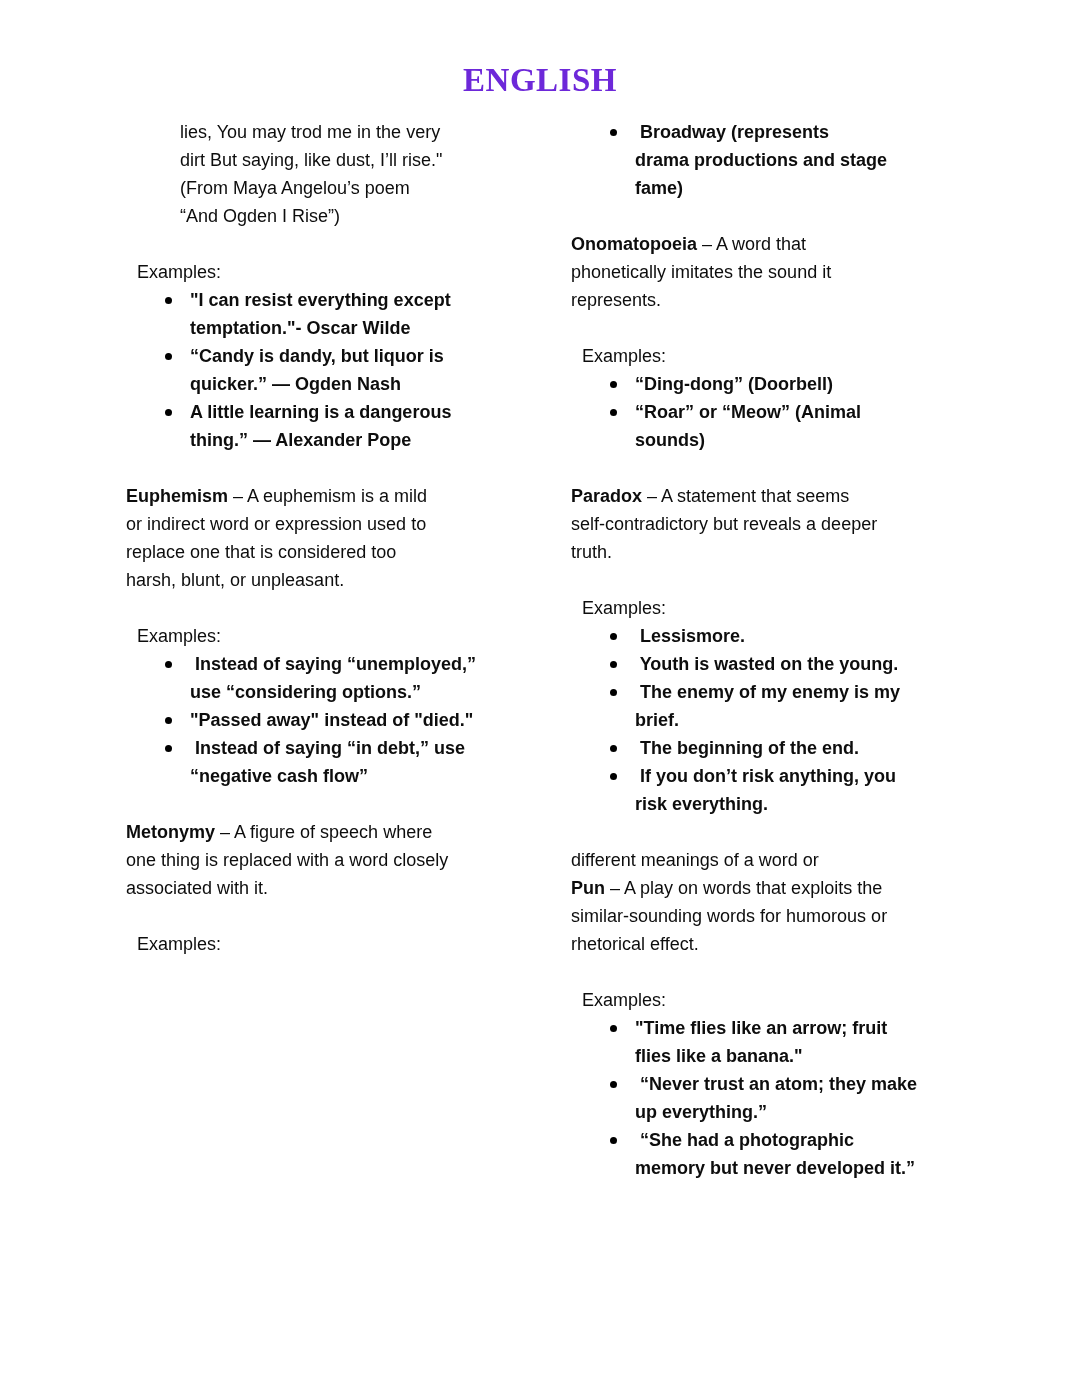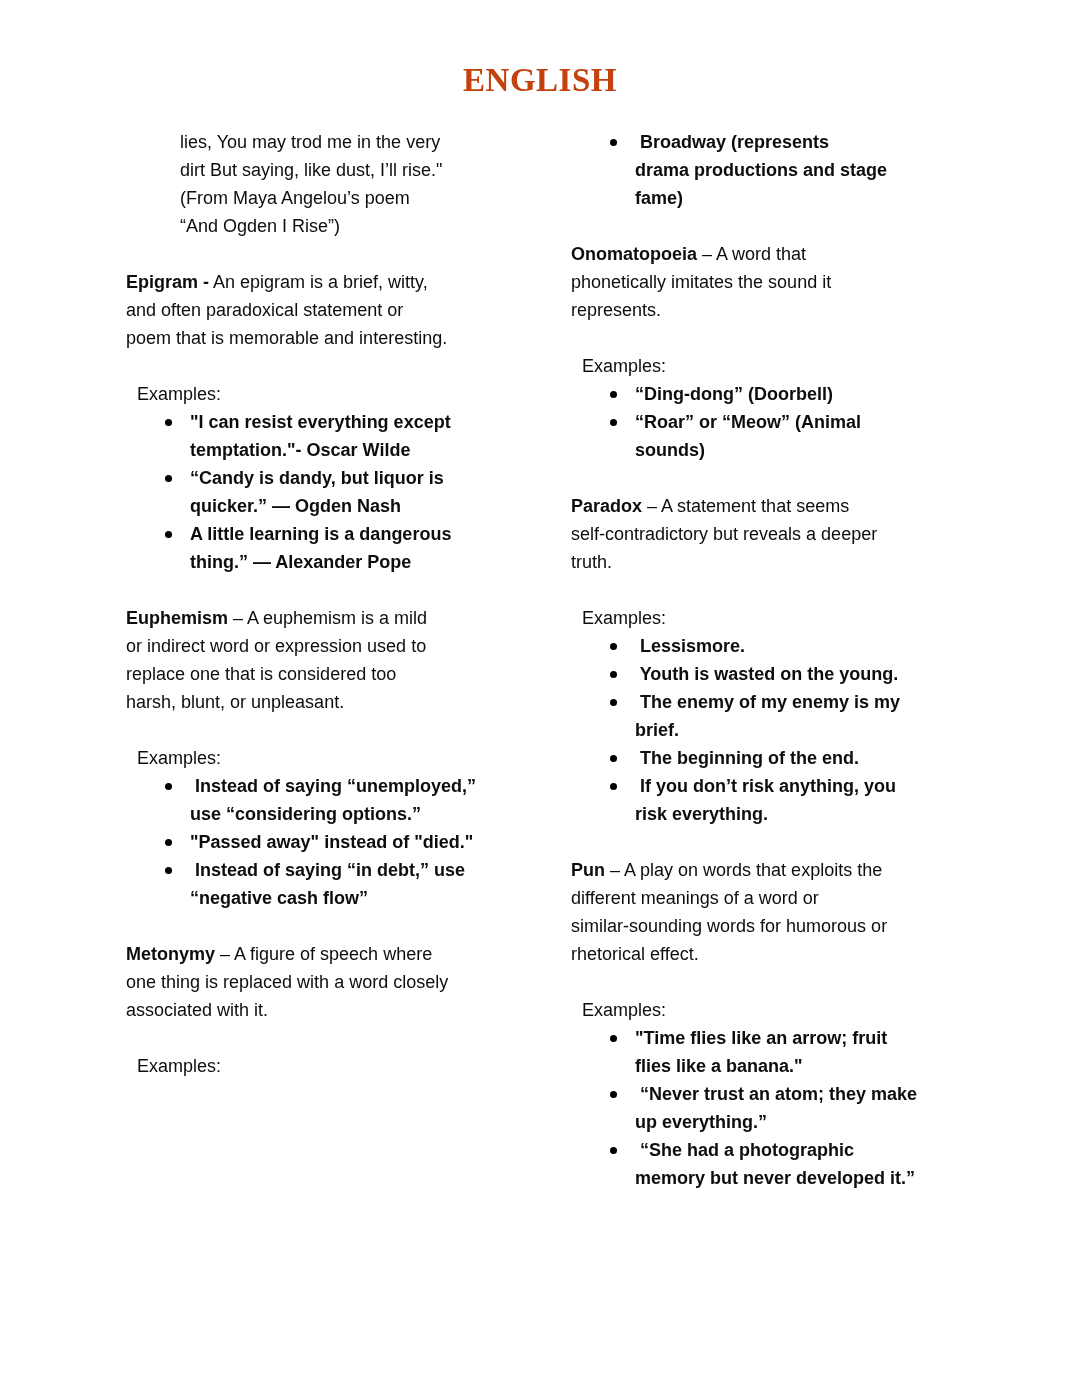--- a/index.html
+++ b/index.html
@@ -8,23 +8,23 @@
     width: 1080px; height: 1397px; position: relative;
     font-family: "Liberation Sans", "DejaVu Sans", sans-serif;
     font-size: 18px; line-height: 28px; color: #0d0d0d;
     overflow: hidden;
   }
   .page-title {
     position: absolute; top: 62px; left: 0; right: 0;
     text-align: center;
     font-family: "Liberation Serif", "DejaVu Serif", serif;
     font-weight: bold; font-size: 33px; line-height: 36px;
-    letter-spacing: 0.5px; color: #c2410c;
+    letter-spacing: 0.5px; color: #6d28d9;
   }
-  .column { position: absolute; top: 128px; width: 430px; }
+  .column { position: absolute; top: 118px; width: 430px; }
   .column-left  { left: 126px; }
   .column-right { left: 571px; }
   .block { margin-top: 28px; }
   .block.bullets { margin-top: 0; font-weight: bold; }
   .block:first-child { margin-top: 0; }
   .line { height: 28px; white-space: pre; position: relative; }
   .line.hang { padding-left: 54px; }
   .line.bullet-line { padding-left: 64px; }
   .line.examples-line { padding-left: 11px; }
   .term { font-weight: bold; }
@@ -38,25 +38,20 @@
 <body>
 
 <div class="page-title">ENGLISH</div>
 
 <div class="column column-left">
     <div class="block plain">
       <div class="line hang">lies, You may trod me in the very</div>
       <div class="line hang">dirt But saying, like dust, I’ll rise."</div>
       <div class="line hang">(From Maya Angelou’s poem</div>
       <div class="line hang">“And Ogden I Rise”)</div>
-    </div>
-    <div class="block definition">
-      <div class="line"><span class="term">Epigram -</span><span> An epigram is a brief, witty,</span></div>
-      <div class="line">and often paradoxical statement or</div>
-      <div class="line">poem that is memorable and interesting.</div>
     </div>
     <div class="block examples">
       <div class="line examples-line"><span class="examples-underline">Examples</span><span>:</span></div>
     </div>
     <div class="block bullets">
       <div class="line bullet-line"><span class="bullet-dot"></span>"I can resist everything except</div>
       <div class="line bullet-line">temptation."- Oscar Wilde</div>
       <div class="line bullet-line"><span class="bullet-dot"></span>“Candy is dandy, but liquor is</div>
       <div class="line bullet-line">quicker.” — Ogden Nash</div>
       <div class="line bullet-line"><span class="bullet-dot"></span>A little learning is a dangerous</div>
@@ -117,22 +112,22 @@
     <div class="block bullets">
       <div class="line bullet-line"><span class="bullet-dot"></span> Lessismore.</div>
       <div class="line bullet-line"><span class="bullet-dot"></span> Youth is wasted on the young.</div>
       <div class="line bullet-line"><span class="bullet-dot"></span> The enemy of my enemy is my</div>
       <div class="line bullet-line">brief.</div>
       <div class="line bullet-line"><span class="bullet-dot"></span> The beginning of the end.</div>
       <div class="line bullet-line"><span class="bullet-dot"></span> If you don’t risk anything, you</div>
       <div class="line bullet-line">risk everything.</div>
     </div>
     <div class="block definition">
+      <div class="line">different meanings of a word or</div>
       <div class="line"><span class="term">Pun</span><span> – A play on words that exploits the</span></div>
-      <div class="line">different meanings of a word or</div>
       <div class="line">similar-sounding words for humorous or</div>
       <div class="line">rhetorical effect.</div>
     </div>
     <div class="block examples">
       <div class="line examples-line"><span class="examples-underline">Examples</span><span>:</span></div>
     </div>
     <div class="block bullets">
       <div class="line bullet-line"><span class="bullet-dot"></span>"Time flies like an arrow; fruit</div>
       <div class="line bullet-line">flies like a banana."</div>
       <div class="line bullet-line"><span class="bullet-dot"></span> “Never trust an atom; they make</div>

